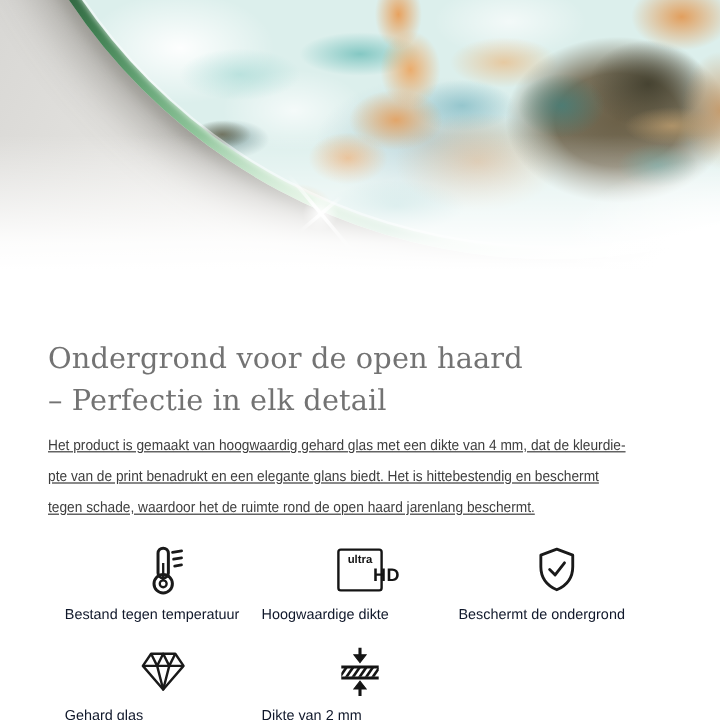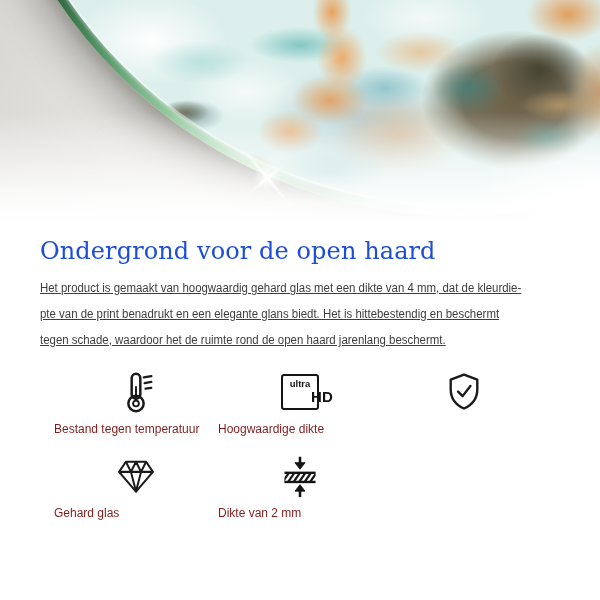--- a/index.html
+++ b/index.html
@@ -102,39 +102,39 @@
     background:
       radial-gradient(ellipse 190px 130px at 100% 102%, #ffffff 28%, rgba(255,255,255,0) 75%),
       linear-gradient(to bottom, rgba(255,255,255,0) 50%, rgba(255,255,255,.5) 72%, rgba(255,255,255,.92) 90%, #ffffff 100%);
   }
 
   
   .content { padding:9px 40px 0; }
   h1 {
     font-family:"DejaVu Serif", serif;
     font-size:24px; line-height:35px; font-weight:400;
-    color:#1d4ed8; letter-spacing:.1px;
+    color:#737373; letter-spacing:.1px;margin-top:48px;
   }
   .description { margin-top:6px; font-size:12.5px; line-height:26px; color:#3d3d3d;text-decoration:underline; }
   .description .line {
     white-space:nowrap;
     transform:scaleX(.915);
     transform-origin:0 50%;
   }
 
   
   .features {
     margin:15px 14px 0;
     display:grid;
     grid-template-columns:repeat(3,1fr);
     row-gap:16px;
   }
   .feature { display:flex; flex-direction:column; }
   .icon-box { height:47px; display:flex; align-items:center; justify-content:center; }
-  .feature-label { margin-top:7px; font-size:12px; color:#7f1d1d; }
+  .feature-label { margin-top:7px; font-size:12px; color:#0f172a; }
   .uhd-box {
     width:38px; height:36px;
     border:2.5px solid #141414; border-radius:3px;
     display:flex; flex-direction:column; align-items:center; justify-content:center;
     color:#141414;
   }
   .uhd-top { font-size:9.5px; font-weight:700; line-height:10px; }
   .uhd-bottom { font-size:15px; font-weight:800; line-height:15px; letter-spacing:.3px;margin-left:44px; }
   svg.fi { display:block; }
 </style>
@@ -153,20 +153,21 @@
     <div class="glow"></div>
     <div class="ray-long"></div>
     <div class="ray-short"></div>
   </div>
   <div class="hero-fade"></div>
 </section>
 
 <section class="content">
   <h1>
     <span>Ondergrond voor de open haard</span><br>
+    <span>– Perfectie in elk detail</span>
   </h1>
   <div class="description">
     <div class="line">Het product is gemaakt van hoogwaardig gehard glas met een dikte van 4 mm, dat de kleurdie-</div>
     <div class="line">pte van de print benadrukt en een elegante glans biedt. Het is hittebestendig en beschermt</div>
     <div class="line">tegen schade, waardoor het de ruimte rond de open haard jarenlang beschermt.</div>
   </div>
 
   <div class="features">
 
     <div class="feature">
@@ -196,20 +197,21 @@
       <div class="feature-label">Hoogwaardige dikte</div>
     </div>
 
     <div class="feature">
       <div class="icon-box">
         <svg class="fi" width="44" height="44" viewBox="0 0 48 48" fill="none" stroke="#1a1a1a" stroke-width="2.6" stroke-linejoin="round">
           <path d="M24 5 L38.5 10.5 V21 C38.5 31.5 32 38.5 24 42 C16 38.5 9.5 31.5 9.5 21 V10.5 Z"></path>
           <path d="M17.5 23.5 L22.5 28.5 L31 17.5" stroke-linecap="round"></path>
         </svg>
       </div>
+      <div class="feature-label">Beschermt de ondergrond</div>
     </div>
 
     <div class="feature">
       <div class="icon-box">
         <svg class="fi" width="46" height="44" viewBox="0 0 48 48" fill="none" stroke="#1a1a1a" stroke-width="2.2" stroke-linejoin="round">
           <path d="M13 8.5 L35 8.5 L42.5 19.5 L24 41 L5.5 19.5 Z"></path>
           <path d="M5.5 19.5 H42.5"></path>
           <path d="M13 8.5 L18.5 19.5 L24 8.5 L29.5 19.5 L35 8.5"></path>
           <path d="M18.5 19.5 L24 41 L29.5 19.5"></path>
         </svg>

